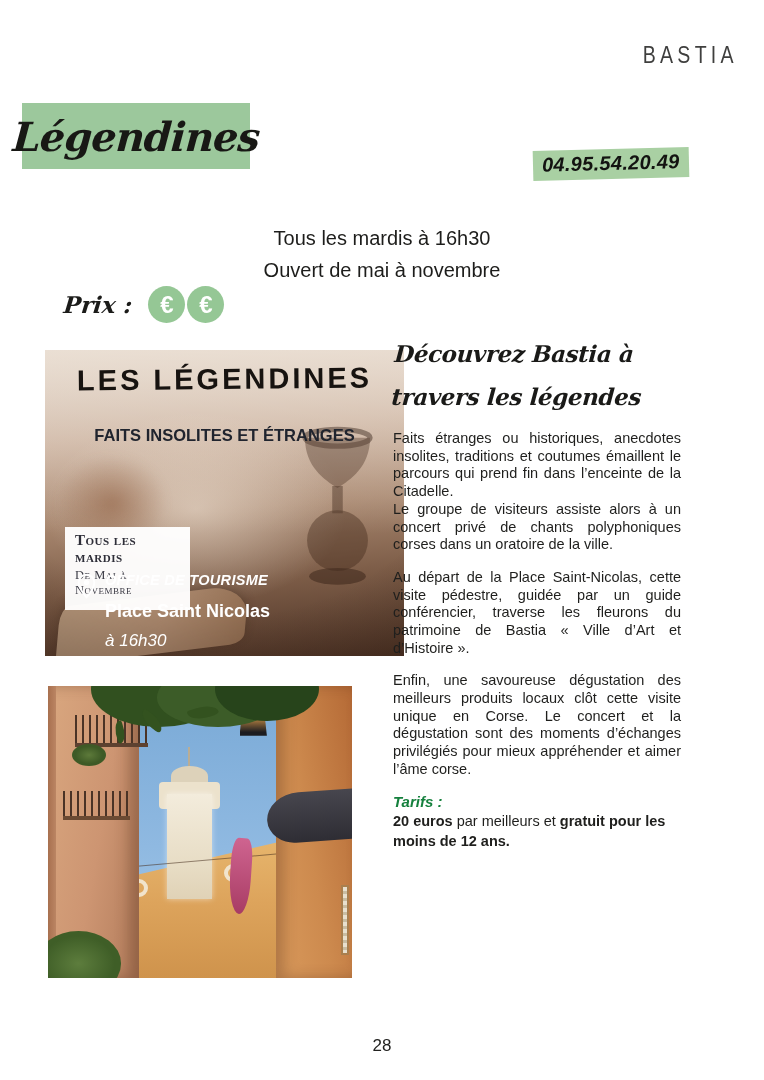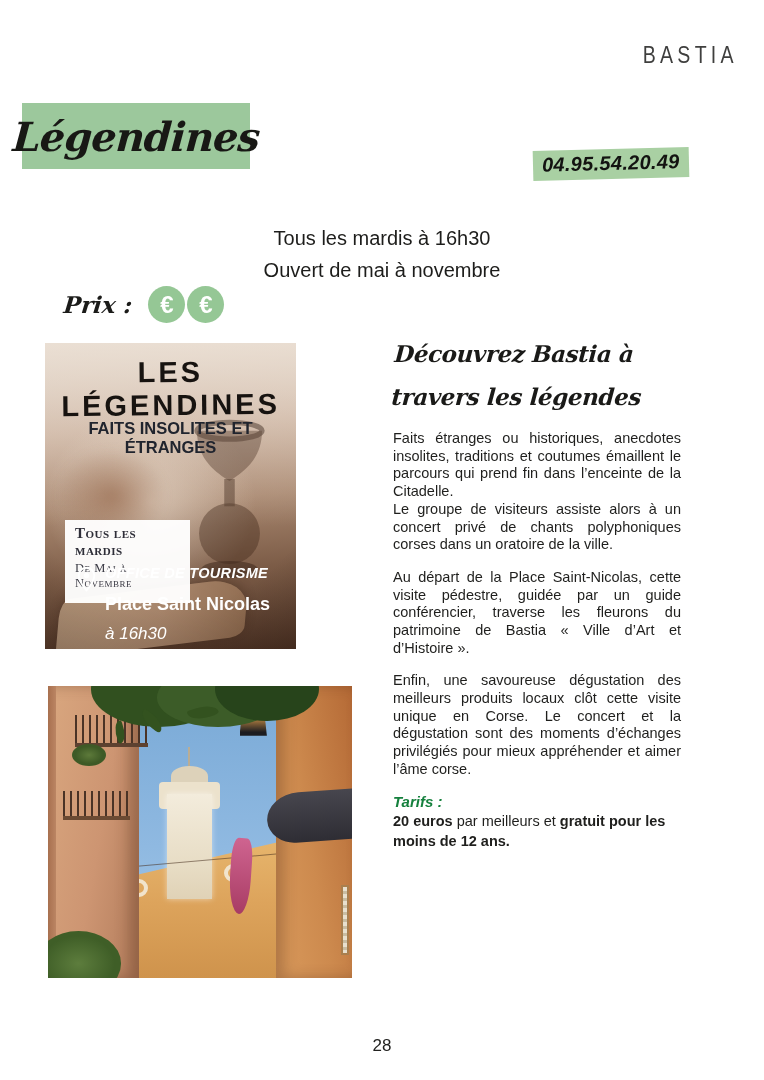--- a/index.html
+++ b/index.html
@@ -112,22 +112,22 @@
     display: flex;
     align-items: center;
     justify-content: center;
     line-height: 1;
   }
 
   
   .poster {
     position: absolute;
     left: 45px;
-    top: 343px;
-    width: 251px;
+    top: 350px;
+    width: 359px;
     height: 306px;
     overflow: hidden;
     background: linear-gradient(175deg, #d9cabd 0%, #c5a995 28%, #a8876f 52%, #7c5c47 74%, #4a3124 100%);
   }
   .poster-haze {
     position: absolute; inset: 0;
     background:
       radial-gradient(60% 45% at 42% 52%, rgba(244,233,220,0.55), rgba(244,233,220,0) 70%),
       linear-gradient(180deg, rgba(240,230,219,0.75), rgba(240,230,219,0.2) 42%, rgba(0,0,0,0) 60%);
   }

